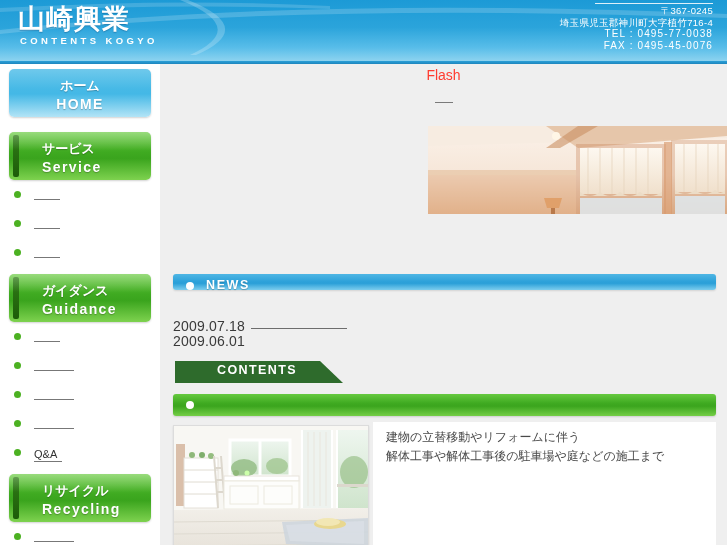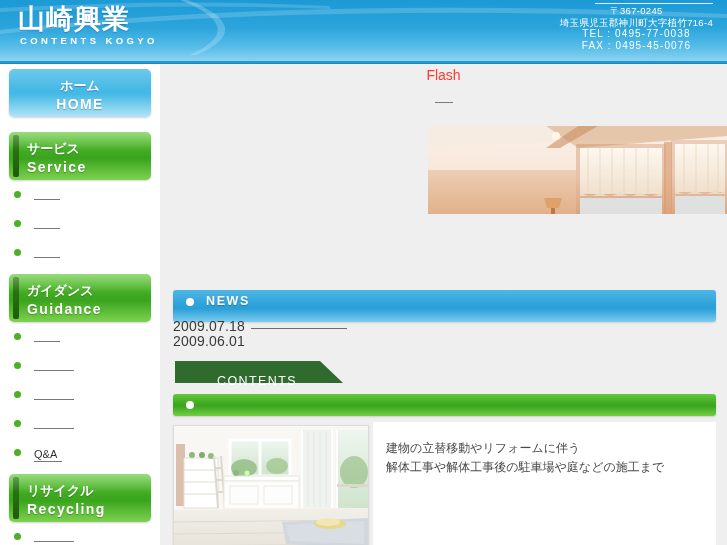--- a/index.html
+++ b/index.html
@@ -31,21 +31,21 @@
     letter-spacing: 1px; line-height: 30px;
     text-shadow: 0 1px 1px rgba(0,60,110,.35);
   }
   .logo-en {
     font-size: 9.5px; letter-spacing: 3.4px;
     font-weight: bold; line-height: 13px;
     padding-left: 2px;
   }
   .contact {
     position: absolute; right: 14px; top: 5px;
-    color: #ffffff; text-align: center;
+    color: #ffffff; text-align: right;
     font-size: 9.5px; line-height: 11.6px;
     letter-spacing: .3px;
   }
   .contact .ln-tel, .contact .ln-fax { letter-spacing: 1.1px; font-size: 10px; }
   .hdr-rule {
     position: absolute; right: 14px; top: 3px;
     width: 118px; height: 1px; background: rgba(255,255,255,.85);
   }
   .header-underline {
     width: 727px; height: 3px;
@@ -93,21 +93,21 @@
   }
   
   .navbtn.home {
     background: linear-gradient(180deg,#6fc9ec 0%, #46b9e6 42%, #44b8e6 52%, #b3e4f6 100%);
   }
   .navbtn.home .label-jp, .navbtn.home .label-en { text-align: center; }
   
   .navbtn.green {
     background: linear-gradient(180deg,#6dcc45 0%, #3faa21 42%, #3aa41d 55%, #7ed24f 100%);
   }
-  .navbtn.green .label-jp, .navbtn.green .label-en { padding-left: 18px; text-align: left; }
+  .navbtn.green .label-jp, .navbtn.green .label-en { padding-left: 33px; text-align: left; }
   .navbtn.green::before {
     content: ""; position: absolute; left: 4px; top: 3px;
     width: 6px; height: 42px;
     background: linear-gradient(180deg,#2f7c16,#1d5c09);
     border-radius: 2px;
   }
   .navbtn.green::after {
     content: ""; position: absolute; left: 0; top: 0; right: 0; height: 18px;
     background: linear-gradient(180deg, rgba(255,255,255,.30), rgba(255,255,255,0));
   }
@@ -155,22 +155,22 @@
   .hero {
     position: absolute; left: 268px; top: 62px;
     width: 299px; height: 88px;
     overflow: hidden;
     background: #f3e2d4;
   }
   .hero svg { display: block; }
 
   
   .news-bar {
-    position: absolute; left: 13px; top: 226px;
-    width: 543px; height: 32px;
+    position: absolute; left: 13px; top: 210px;
+    width: 543px; height: 16px;
     border-radius: 3px;
     background: linear-gradient(180deg,#4fb6e4 0%, #2ea2da 45%, #2a9fd8 58%, #7ccdee 100%);
     box-shadow: 0 1px 2px rgba(0,0,0,.12);
   }
   .news-bar .bullet {
     position: absolute; left: 13px; top: 8px;
     width: 8px; height: 8px; border-radius: 50%;
     background: #ffffff;
   }
   .news-bar .title {
@@ -195,22 +195,22 @@
   .contents-tab {
     position: absolute; left: 15px; top: 297px;
     width: 168px; height: 22px;
   }
   .contents-tab .shape {
     position: absolute; inset: 0;
     background: #2e6b2c;
     clip-path: polygon(0 0, 145px 0, 168px 22px, 0 22px);
   }
   .contents-tab .txt {
-    position: absolute; left: 42px; top: 13px;
-    color: #fff; font-size: 12.5px; font-weight: normal;
+    position: absolute; left: 42px; top: 2px;
+    color: #fff; font-size: 12.5px; font-weight: bold;
     letter-spacing: 1.4px;
   }
 
   
   .green-bar {
     position: absolute; left: 13px;
     width: 543px; height: 22px;
     border-radius: 3px;
     background: linear-gradient(180deg,#66c93f 0%, #3faa21 42%, #3ba51e 55%, #74ce46 100%);
     box-shadow: 0 1px 2px rgba(0,0,0,.14);
@@ -234,21 +234,21 @@
   .copy-panel {
     position: absolute; left: 213px; top: 358px;
     width: 343px; height: 134px;
     background: #ffffff;
   }
   .copy-panel .line {
     color: #4a4a4a; font-size: 12px;
     font-family: "DejaVu Sans", sans-serif;
     line-height: 19px;
   }
-  .copy-panel .lines { padding: 17px 0 0 13px; }
+  .copy-panel .lines { padding: 6px 0 0 13px; }
 </style>
 </head>
 <body>
 
 <div class="header">
   <svg class="swoosh" viewBox="0 0 727 55" preserveAspectRatio="none">
     <path d="M0 30 Q 300 -4 727 14 L727 18 Q 300 2 0 34 Z" fill="rgba(255,255,255,0.18)"></path>
     <path d="M180 0 Q 250 28 190 55 L196 55 Q 258 28 188 0 Z" fill="rgba(255,255,255,0.22)"></path>
     <path d="M0 8 Q 180 -2 330 6 L330 9 Q 180 3 0 12 Z" fill="rgba(255,255,255,0.16)"></path>
   </svg>

